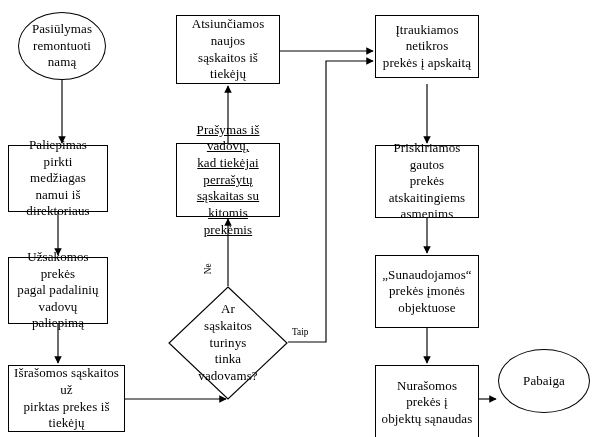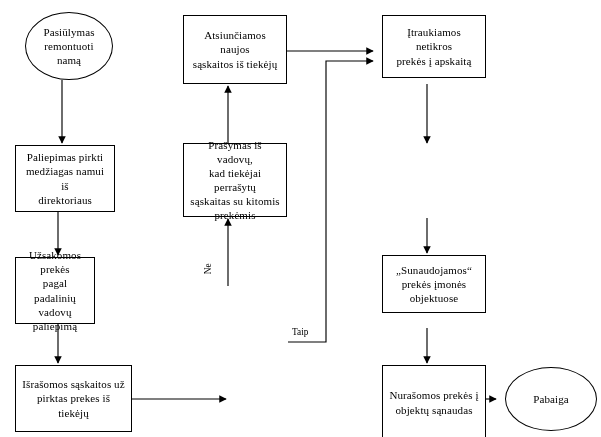--- a/index.html
+++ b/index.html
@@ -23,25 +23,24 @@
     height: 437px;
   }
   .node {
     position: absolute;
     box-sizing: border-box;
     display: flex;
     align-items: center;
     justify-content: center;
     text-align: center;
     color: #000000;
-    font-size: 11px;
+    font-size: 13px;
     line-height: 1.28;
     letter-spacing: 0.1px;
     z-index: 2;
-    margin-left: 7px;
   }
   .node.process {
     border: 1px solid #000000;
     background: #ffffff;
   }
   .node.terminal {
     border: 1px solid #000000;
     border-radius: 50%;
     background: #ffffff;
   }
@@ -108,63 +107,78 @@
 remontuoti
 namą</span>
   </div>
 
   <div class="node process" style="left:8px; top:145px; width:100px; height:67px;text-align:center;">
     <span class="label">Paliepimas pirkti
 medžiagas namui iš
 direktoriaus</span>
   </div>
 
-  <div class="node process" style="left:8px; top:257px; width:80px; height:67px;">
+  <div class="node process" style="left:8px; top:257px; width:100px; height:67px;">
     <span class="label">Užsakomos prekės
 pagal padalinių
 vadovų paliepimą</span>
   </div>
 
   <div class="node process" style="left:8px; top:365px; width:117px; height:67px;">
     <span class="label">Išrašomos sąskaitos už
 pirktas prekes iš
 tiekėjų</span>
   </div>
 
   <div class="node process" style="left:176px; top:15px; width:104px; height:69px;text-align:center;">
     <span class="label">Atsiunčiamos naujos
 sąskaitos iš tiekėjų</span>
   </div>
 
-  <div class="node process" style="left:176px; top:143px; width:104px; height:74px;">
+  <div class="node process" style="left:176px; top:143px; width:104px; height:74px;text-decoration:underline;">
     <span class="label">Prašymas iš vadovų,
 kad tiekėjai perrašytų
 sąskaitas su kitomis
 prekėmis</span>
   </div>
 
+  <div class="node decision" style="left:168px; top:286px; width:120px; height:114px;">
+    <svg class="diamond-shape" viewBox="0 0 120 114" preserveAspectRatio="none" xmlns="http://www.w3.org/2000/svg">
+      <polygon points="60,1 119,57 60,113 1,57" fill="#ffffff" stroke="#000000" stroke-width="1.15"></polygon>
+    </svg>
+    <span class="label">Ar
+sąskaitos
+turinys
+tinka
+vadovams?</span>
+  </div>
 
   <div class="node process" style="left:375px; top:15px; width:104px; height:63px;">
     <span class="label">Įtraukiamos netikros
 prekės į apskaitą</span>
   </div>
 
+  <div class="node process" style="left:375px; top:145px; width:104px; height:73px;">
+    <span class="label">Priskiriamos gautos
+prekės atskaitingiems
+asmenims</span>
+  </div>
 
-  <div class="node process" style="left:375px; top:255px; width:104px; height:58px;">
+  <div class="node process" style="left:375px; top:255px; width:104px; height:73px;">
     <span class="label">„Sunaudojamos“
 prekės įmonės
 objektuose</span>
   </div>
 
   <div class="node process" style="left:375px; top:365px; width:104px; height:75px;">
     <span class="label">Nurašomos prekės į
 objektų sąnaudas</span>
   </div>
 
-  <div class="node terminal" style="left:498px; top:367px; width:92px; height:64px;text-align:right;">
+  <div class="node terminal" style="left:498px; top:349px; width:92px; height:64px;text-align:right;">
     <span class="label">Pabaiga</span>
   </div>
 
   <span class="edge-label vertical" style="left:213px; top:265px;">Ne</span>
 
   <span class="edge-label" style="left:292px; top:328px;">Taip</span>
 
 </div>
 
 </body></html>

